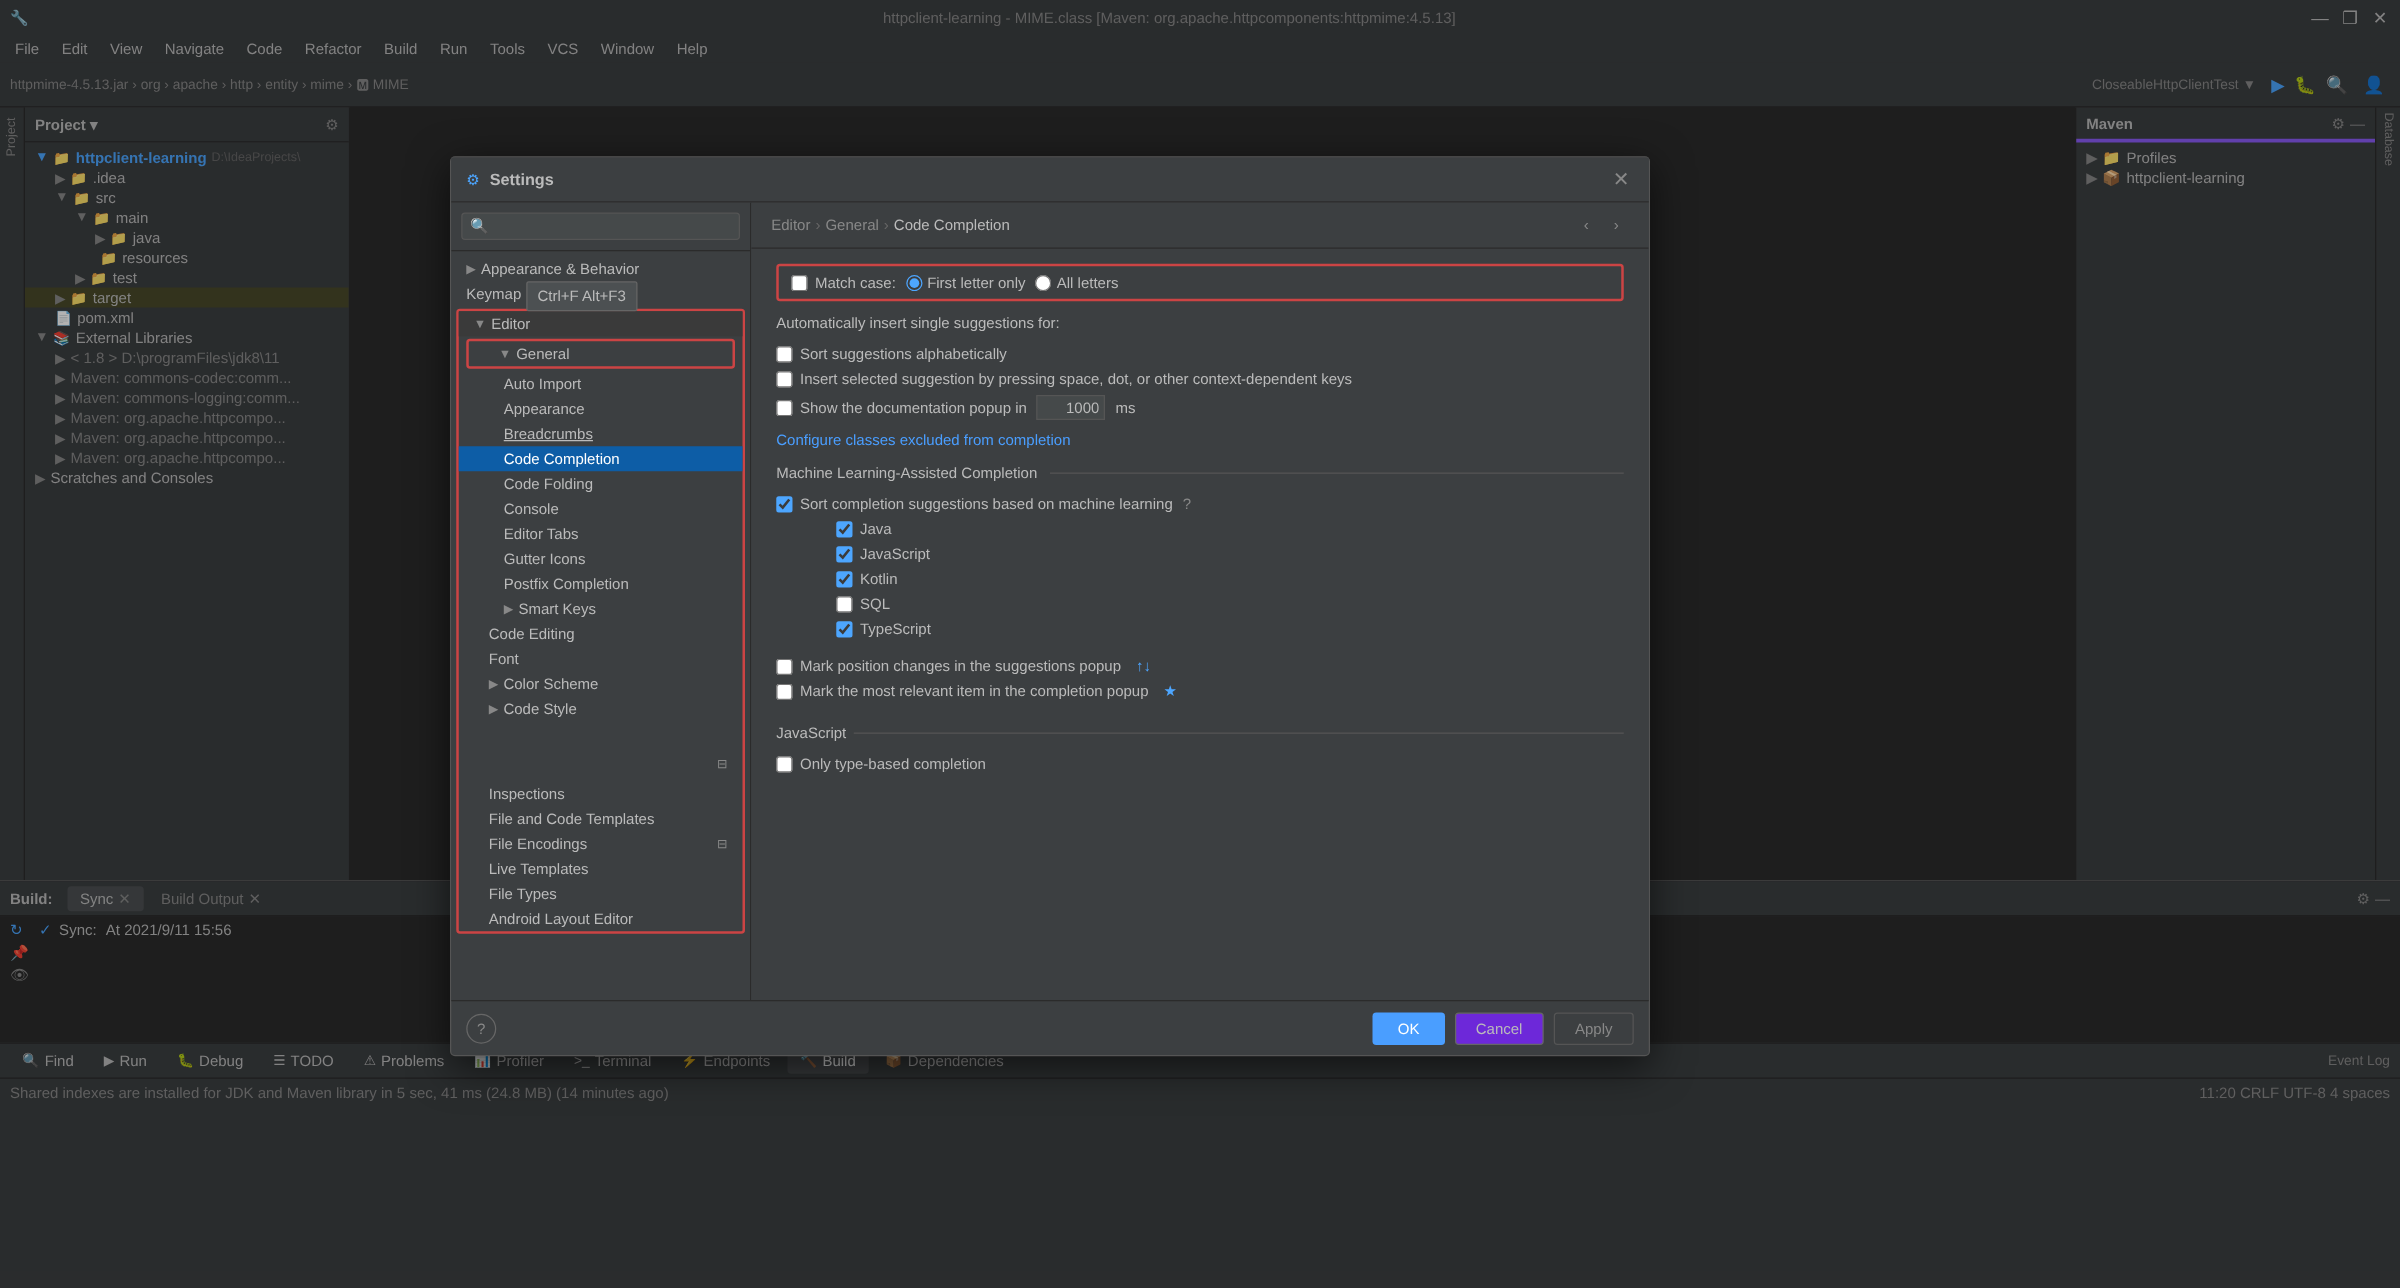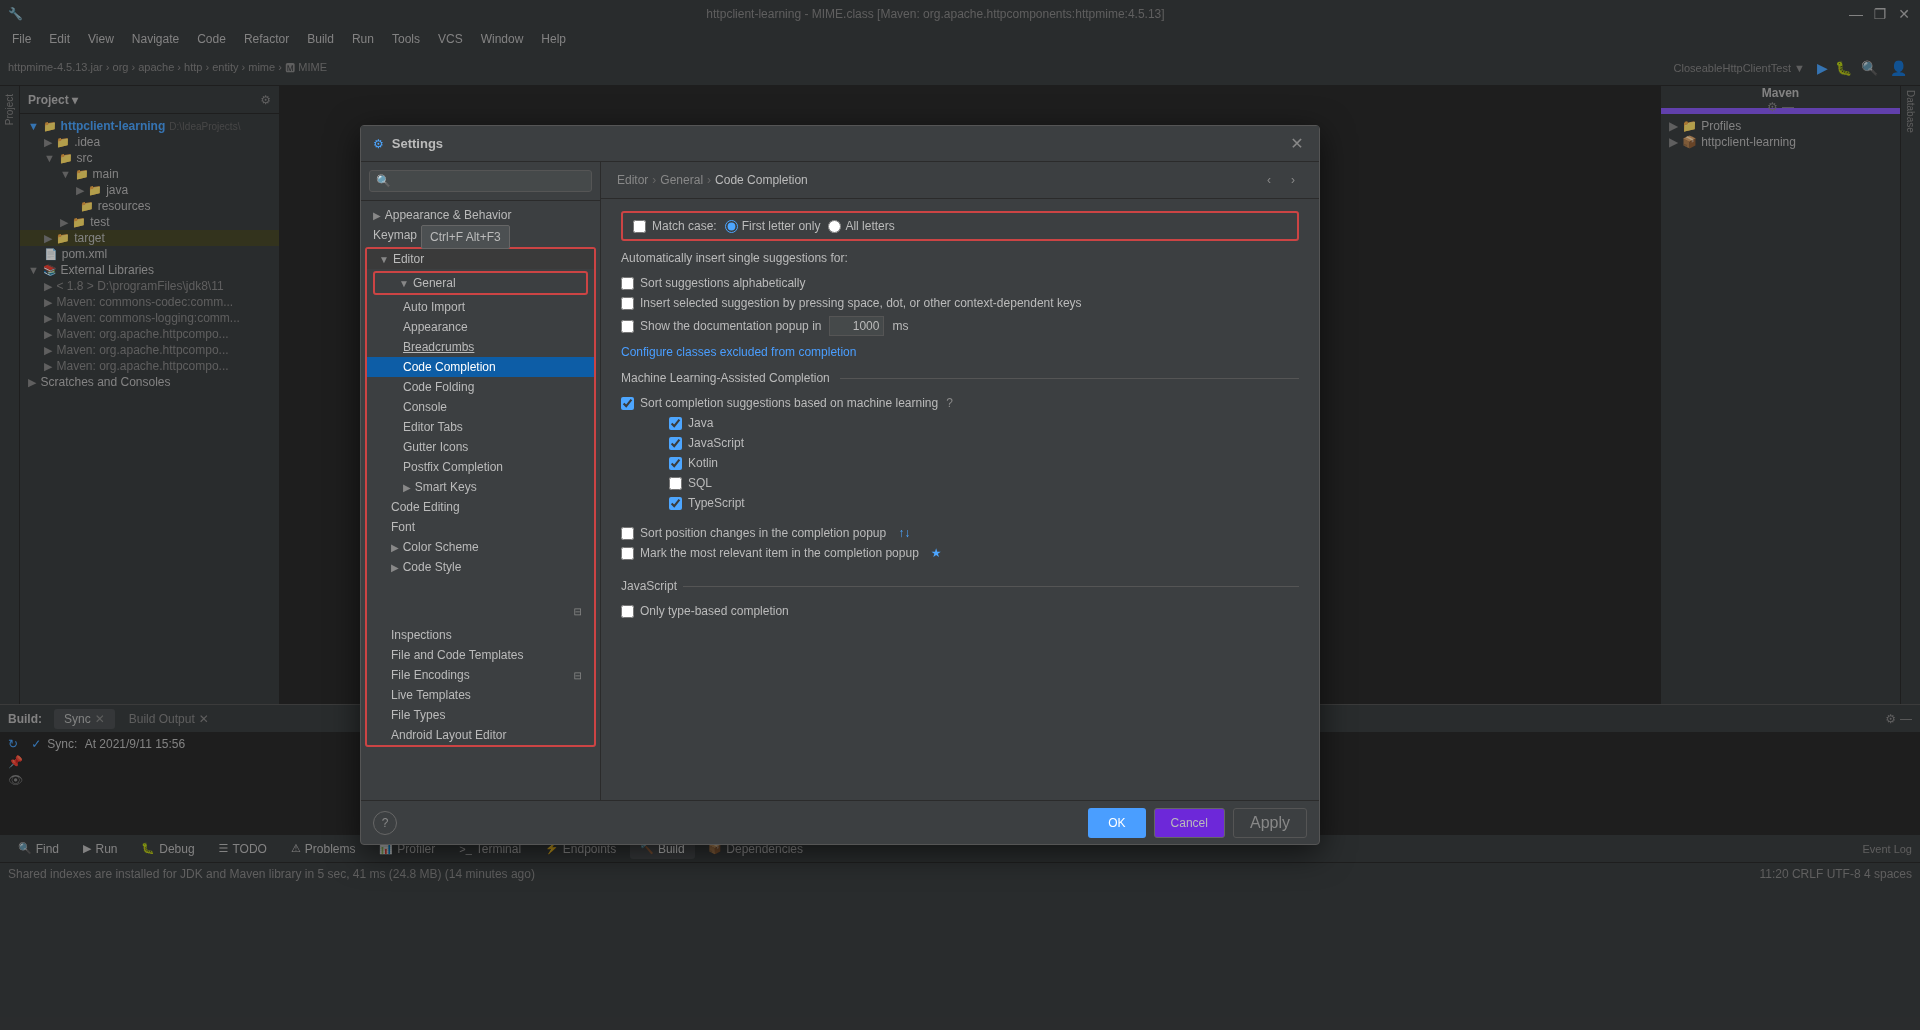--- a/index.html
+++ b/index.html
@@ -102,21 +102,21 @@
     .js-section { margin-top: 16px; }
     .js-section-header { color: #bbbbbb; font-size: 12px; position: relative; display: flex; align-items: center; gap: 6px; margin-bottom: 8px; }
     .js-section-line { flex: 1; height: 1px; background: #555; }
 
     
     .dialog-footer { height: 44px; border-top: 1px solid #2b2b2b; display: flex; align-items: center; justify-content: space-between; padding: 0 12px; }
     .footer-help { width: 24px; height: 24px; border-radius: 50%; border: 1px solid #666; display: flex; align-items: center; justify-content: center; color: #888; cursor: pointer; font-size: 12px; }
     .footer-btns { display: flex; gap: 8px; }
     .btn-ok { background: #4a9eff; color: white; border: none; padding: 5px 20px; border-radius: 3px; cursor: pointer; font-size: 12px; }
     .btn-cancel { background: #6d28d9; color: #bbbbbb; border: 1px solid #666; padding: 5px 16px; border-radius: 3px; cursor: pointer; font-size: 12px; }
-    .btn-apply { background: transparent; color: #888; border: 1px solid #555; padding: 5px 16px; border-radius: 3px; cursor: pointer; font-size: 16px; }
+    .btn-apply { background: transparent; color: #888; border: 1px solid #555; padding: 5px 16px; border-radius: 3px; cursor: pointer; font-size: 12px; }
 
     
     .info-icon { color: #888; cursor: pointer; font-size: 12px; display: inline-flex; align-items: center; justify-content: center; }
 
   </style>
 </head>
 <body>
 
 <div class="ide-bg">
 
@@ -267,21 +267,21 @@
           <span class="tree-icon" style="color:#888;">▶</span>
           <span>Scratches and Consoles</span>
         </div>
       </div>
     </div>
 
     <div style="flex:1;background:#2b2b2b;">
     </div>
 
     <div style="width:240px;background:#3c3f41;border-left:1px solid #2b2b2b;">
-      <div style="height:28px;display:flex;align-items:center;padding:0 8px;border-bottom:6px solid #8b5cf6;justify-content:space-between;flex-direction:column;">
+      <div style="height:28px;display:flex;align-items:center;padding:0 8px;border-bottom:3px solid #8b5cf6;justify-content:space-between;">
         <span style="color:#bbbbbb;font-weight:bold;">Maven</span>
         <div style="display:flex;gap:4px;">
           <span style="color:#888;cursor:pointer;">⚙</span>
           <span style="color:#888;cursor:pointer;">—</span>
         </div>
       </div>
       <div style="padding:4px 0;">
         <div class="tree-item">
           <span style="color:#888;margin-right:4px;">▶</span>
           <span style="color:#4da6ff;">📁</span>
@@ -607,21 +607,21 @@
                 <label class="checkbox-label">
                   <input type="checkbox" checked="" style="">
                   <span>TypeScript</span>
                 </label>
               </div>
             </div>
 
             <div class="indent-row" style="margin-top:10px;">
               <label class="checkbox-label">
                 <input type="checkbox" style="">
-                <span>Sort position changes in the completion popup</span>
+                <span>Mark position changes in the suggestions popup</span>
               </label>
               <span style="color:#4da6ff;font-size:12px;margin-left:4px;">↑↓</span>
             </div>
 
             <div class="indent-row">
               <label class="checkbox-label">
                 <input type="checkbox" style="">
                 <span>Mark the most relevant item in the completion popup</span>
               </label>
               <span style="color:#4da6ff;font-size:12px;margin-left:4px;">★</span>

